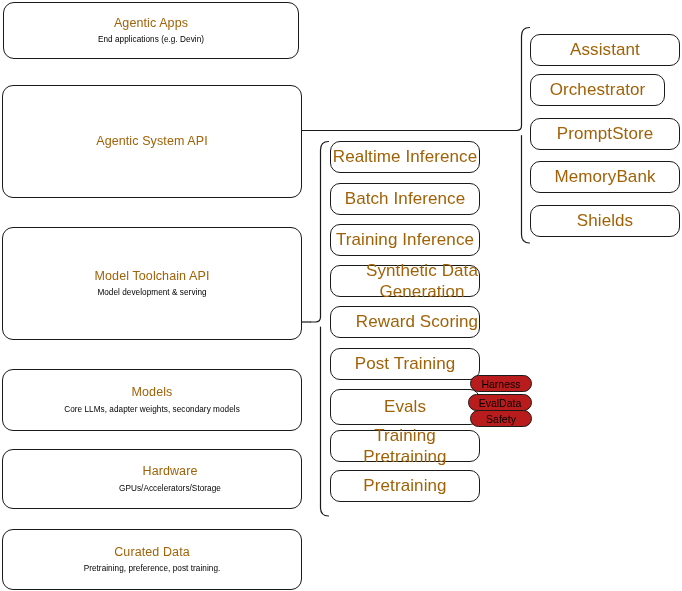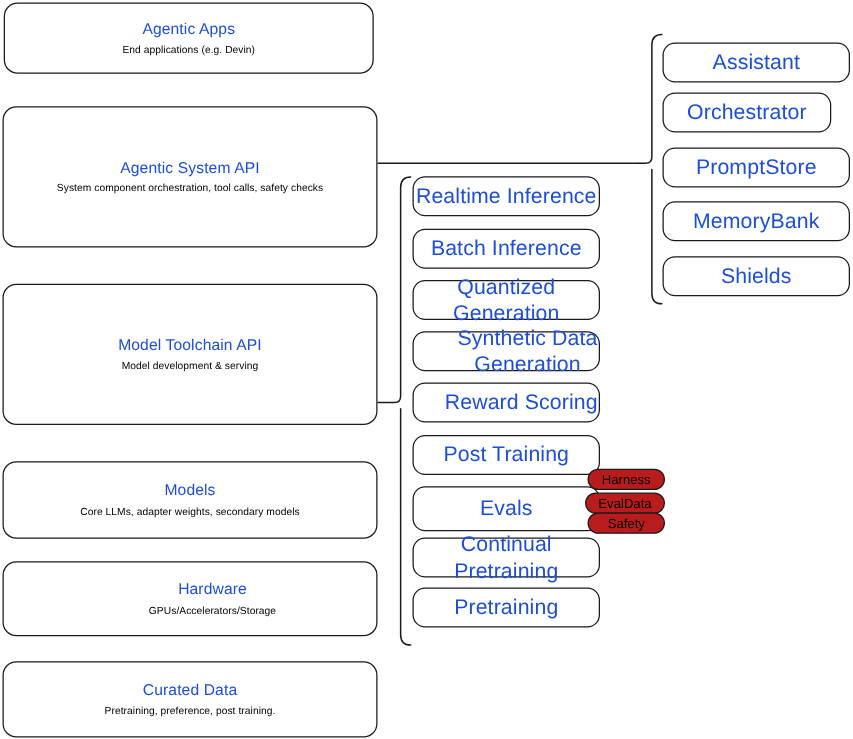--- a/index.html
+++ b/index.html
@@ -29,21 +29,21 @@
     border-radius: 11px;
     display: flex;
     flex-direction: column;
     align-items: center;
     justify-content: center;
     text-align: center;
     line-height: 1.25;
   }
   .node .title {
     font-size: 12.5px;
-    color: #1d4ed8;
+    color: #a16207;
     letter-spacing: 0.1px;
   }
   .node .subtitle {
     font-size: 8.2px;
     color: #000000;
     margin-top: 4px;
     letter-spacing: 0.05px;
   }
   
   .layer .title { font-size: 12.5px; }
@@ -106,21 +106,20 @@
     <path d="M302 322 H311" fill="none" stroke="#1a1a1a" stroke-width="1.2"></path>
   </svg>
 
   <div class="node layer" style="left:3px; top:2px; width:296px; height:57px;">
     <div class="title">Agentic Apps</div>
     <div class="subtitle">End applications (e.g. Devin)</div>
   </div>
 
   <div class="node layer" style="left:2px; top:85px; width:300px; height:113px;">
     <div class="title">Agentic System API</div>
-    <div class="subtitle">System component orchestration, tool calls, safety checks</div>
   </div>
 
   <div class="node layer" style="left:2px; top:227px; width:300px; height:113px;">
     <div class="title">Model Toolchain API</div>
     <div class="subtitle">Model development &amp; serving</div>
   </div>
 
   <div class="node layer" style="left:2px; top:369px; width:300px; height:62px;justify-content:center;">
     <div class="title">Models</div>
     <div class="subtitle">Core LLMs, adapter weights, secondary models</div>
@@ -136,36 +135,36 @@
     <div class="subtitle">Pretraining, preference, post training.</div>
   </div>
 
   <div class="node chip" style="left:330px; top:141px; width:150px; height:32px;">
     <div class="title">Realtime Inference</div>
   </div>
   <div class="node chip" style="left:330px; top:183px; width:150px; height:32px;">
     <div class="title">Batch Inference</div>
   </div>
   <div class="node chip" style="left:330px; top:224px; width:150px; height:32px;">
-    <div class="title">Quantized Generation</div>
+    <div class="title">Training Inference</div>
   </div>
   <div class="node chip" style="left:330px; top:265px; width:150px; height:32px;padding-left:34px;">
     <div class="title">Synthetic Data Generation</div>
   </div>
   <div class="node chip" style="left:330px; top:306px; width:150px; height:32px;padding-left:24px;">
     <div class="title">Reward Scoring</div>
   </div>
   <div class="node chip" style="left:330px; top:348px; width:150px; height:32px;">
     <div class="title">Post Training</div>
   </div>
   <div class="node chip" style="left:330px; top:389px; width:150px; height:36px;">
     <div class="title">Evals</div>
   </div>
   <div class="node chip" style="left:330px; top:430px; width:150px; height:32px;">
-    <div class="title">Continual Pretraining</div>
+    <div class="title">Training Pretraining</div>
   </div>
   <div class="node chip" style="left:330px; top:470px; width:150px; height:32px;">
     <div class="title">Pretraining</div>
   </div>
 
   <div class="pill" style="left:470px; top:375px; width:62px; height:17px;">Harness</div>
   <div class="pill" style="left:468px; top:394px; width:64px; height:17px;">EvalData</div>
   <div class="pill" style="left:470px; top:410px; width:62px; height:17px;">Safety</div>
 
   <div class="node chip" style="left:530px; top:34px; width:150px; height:32px;">

